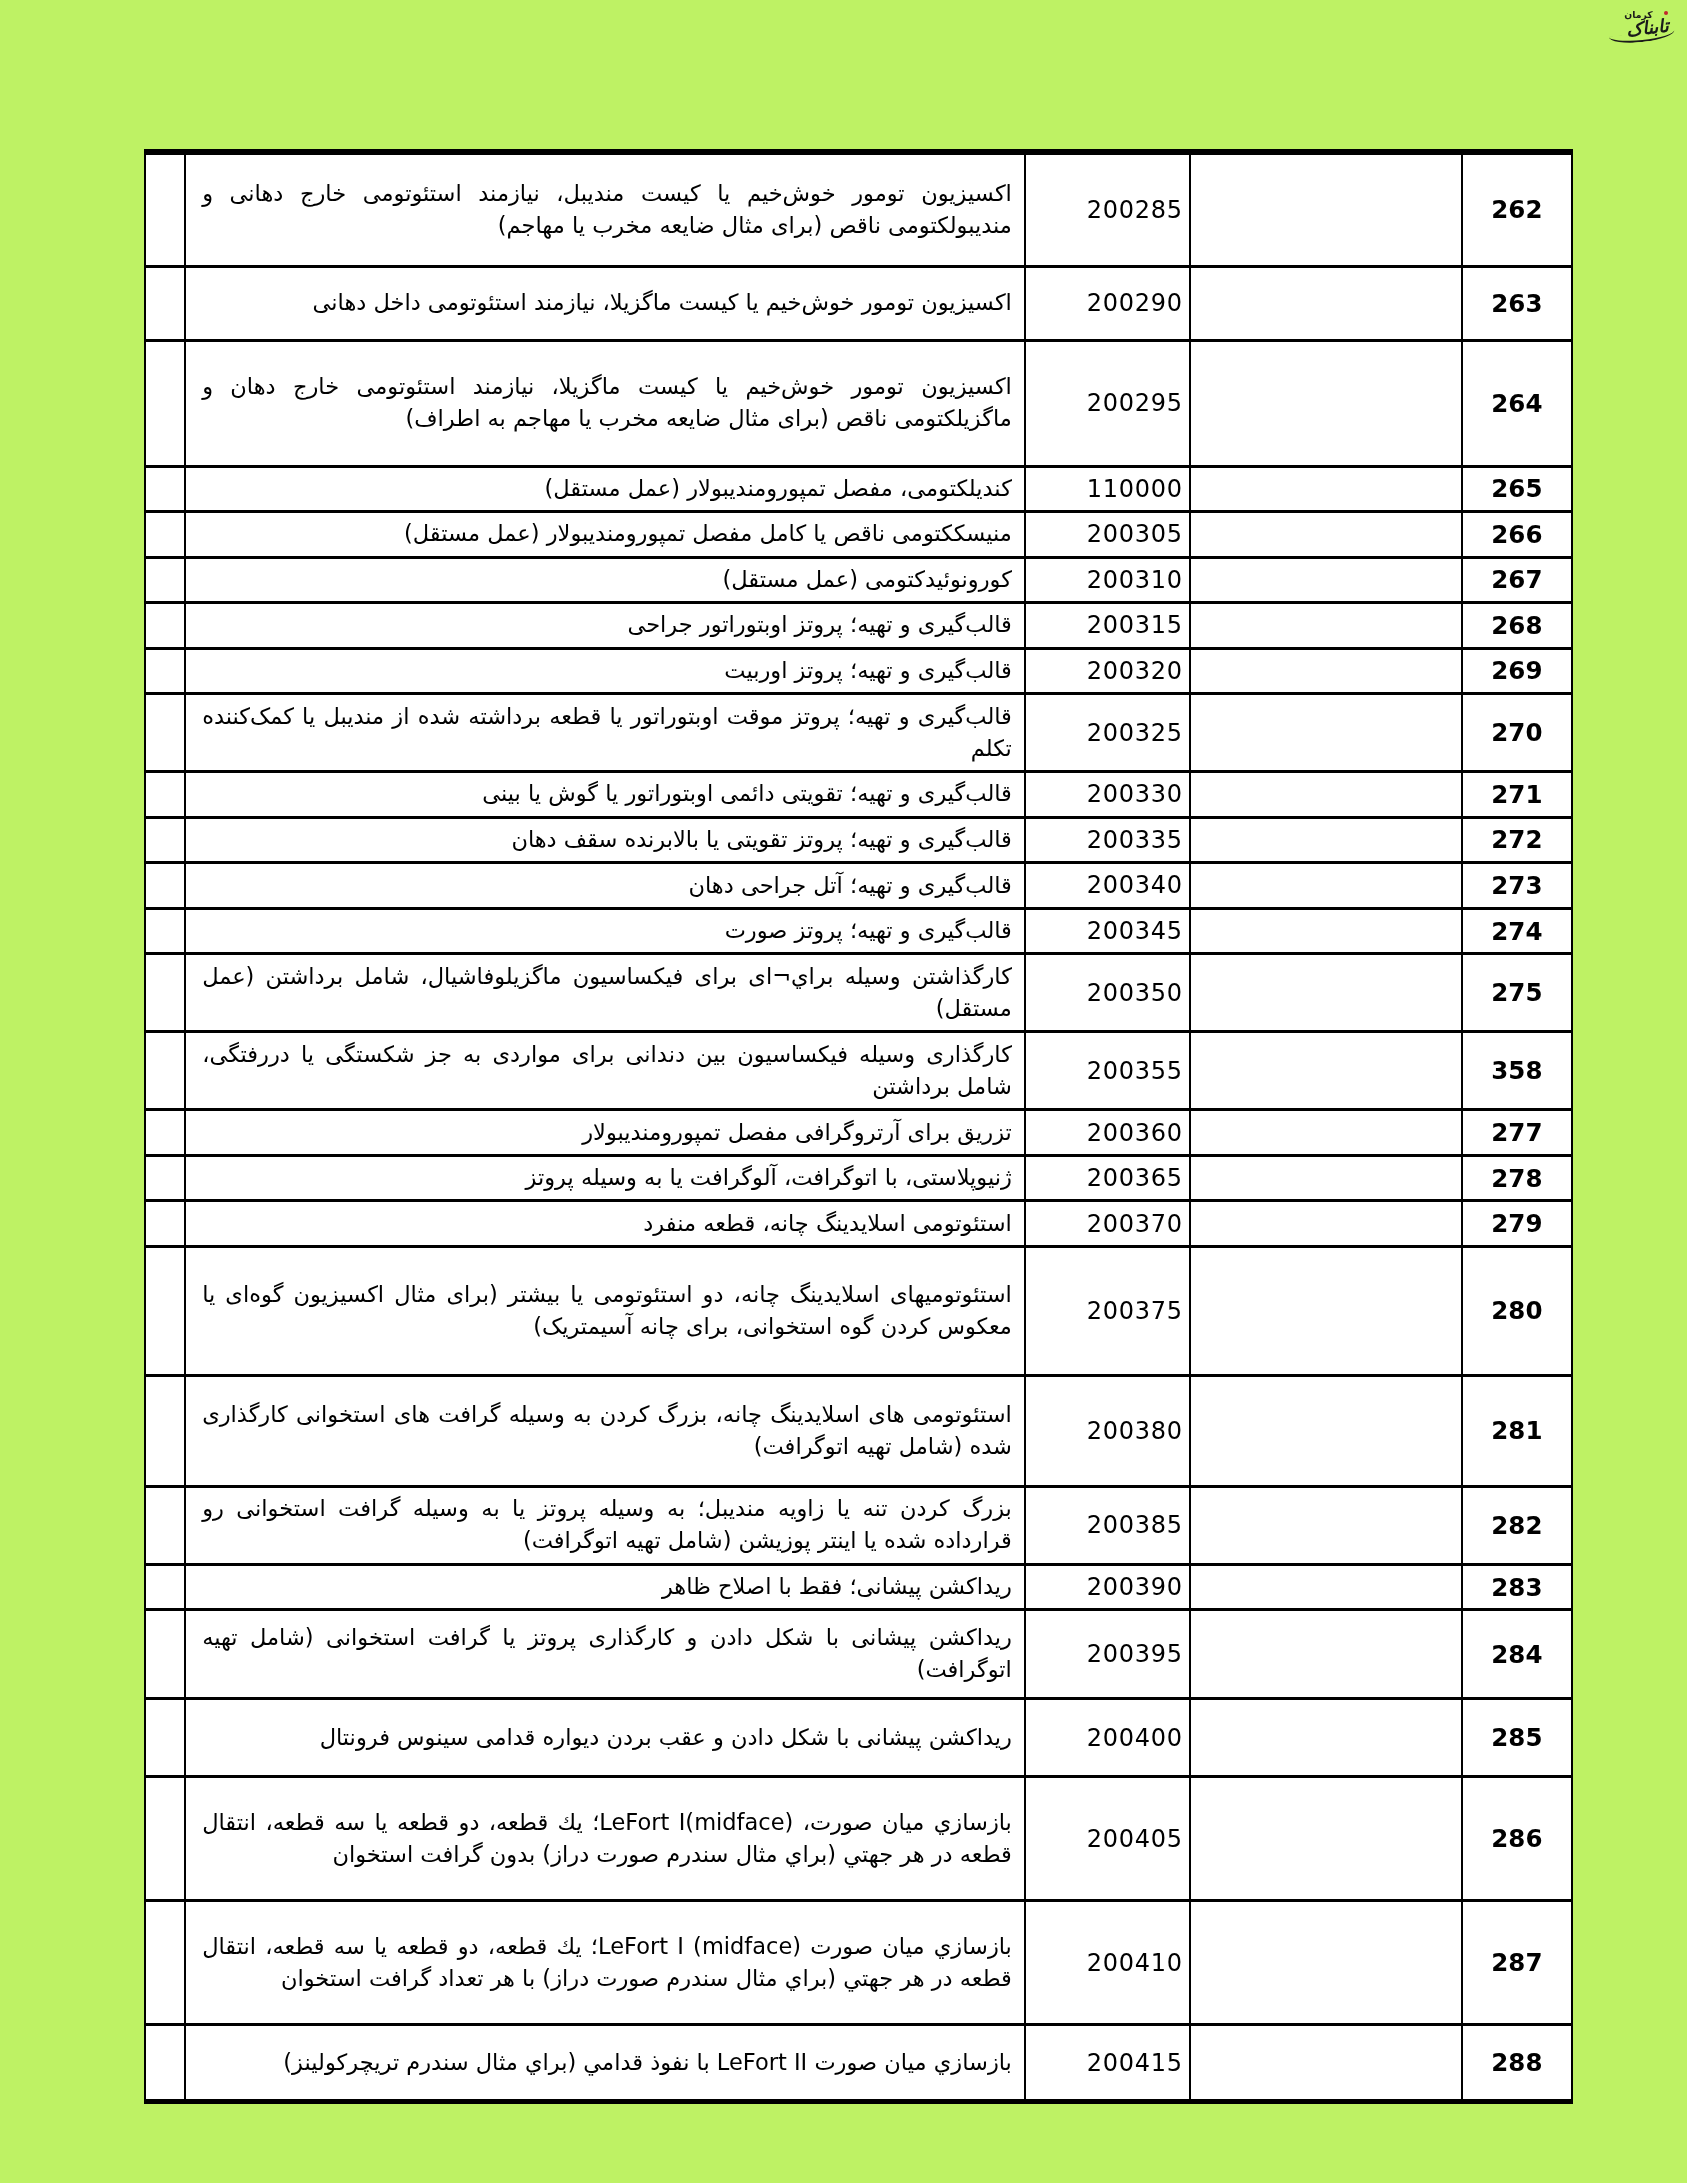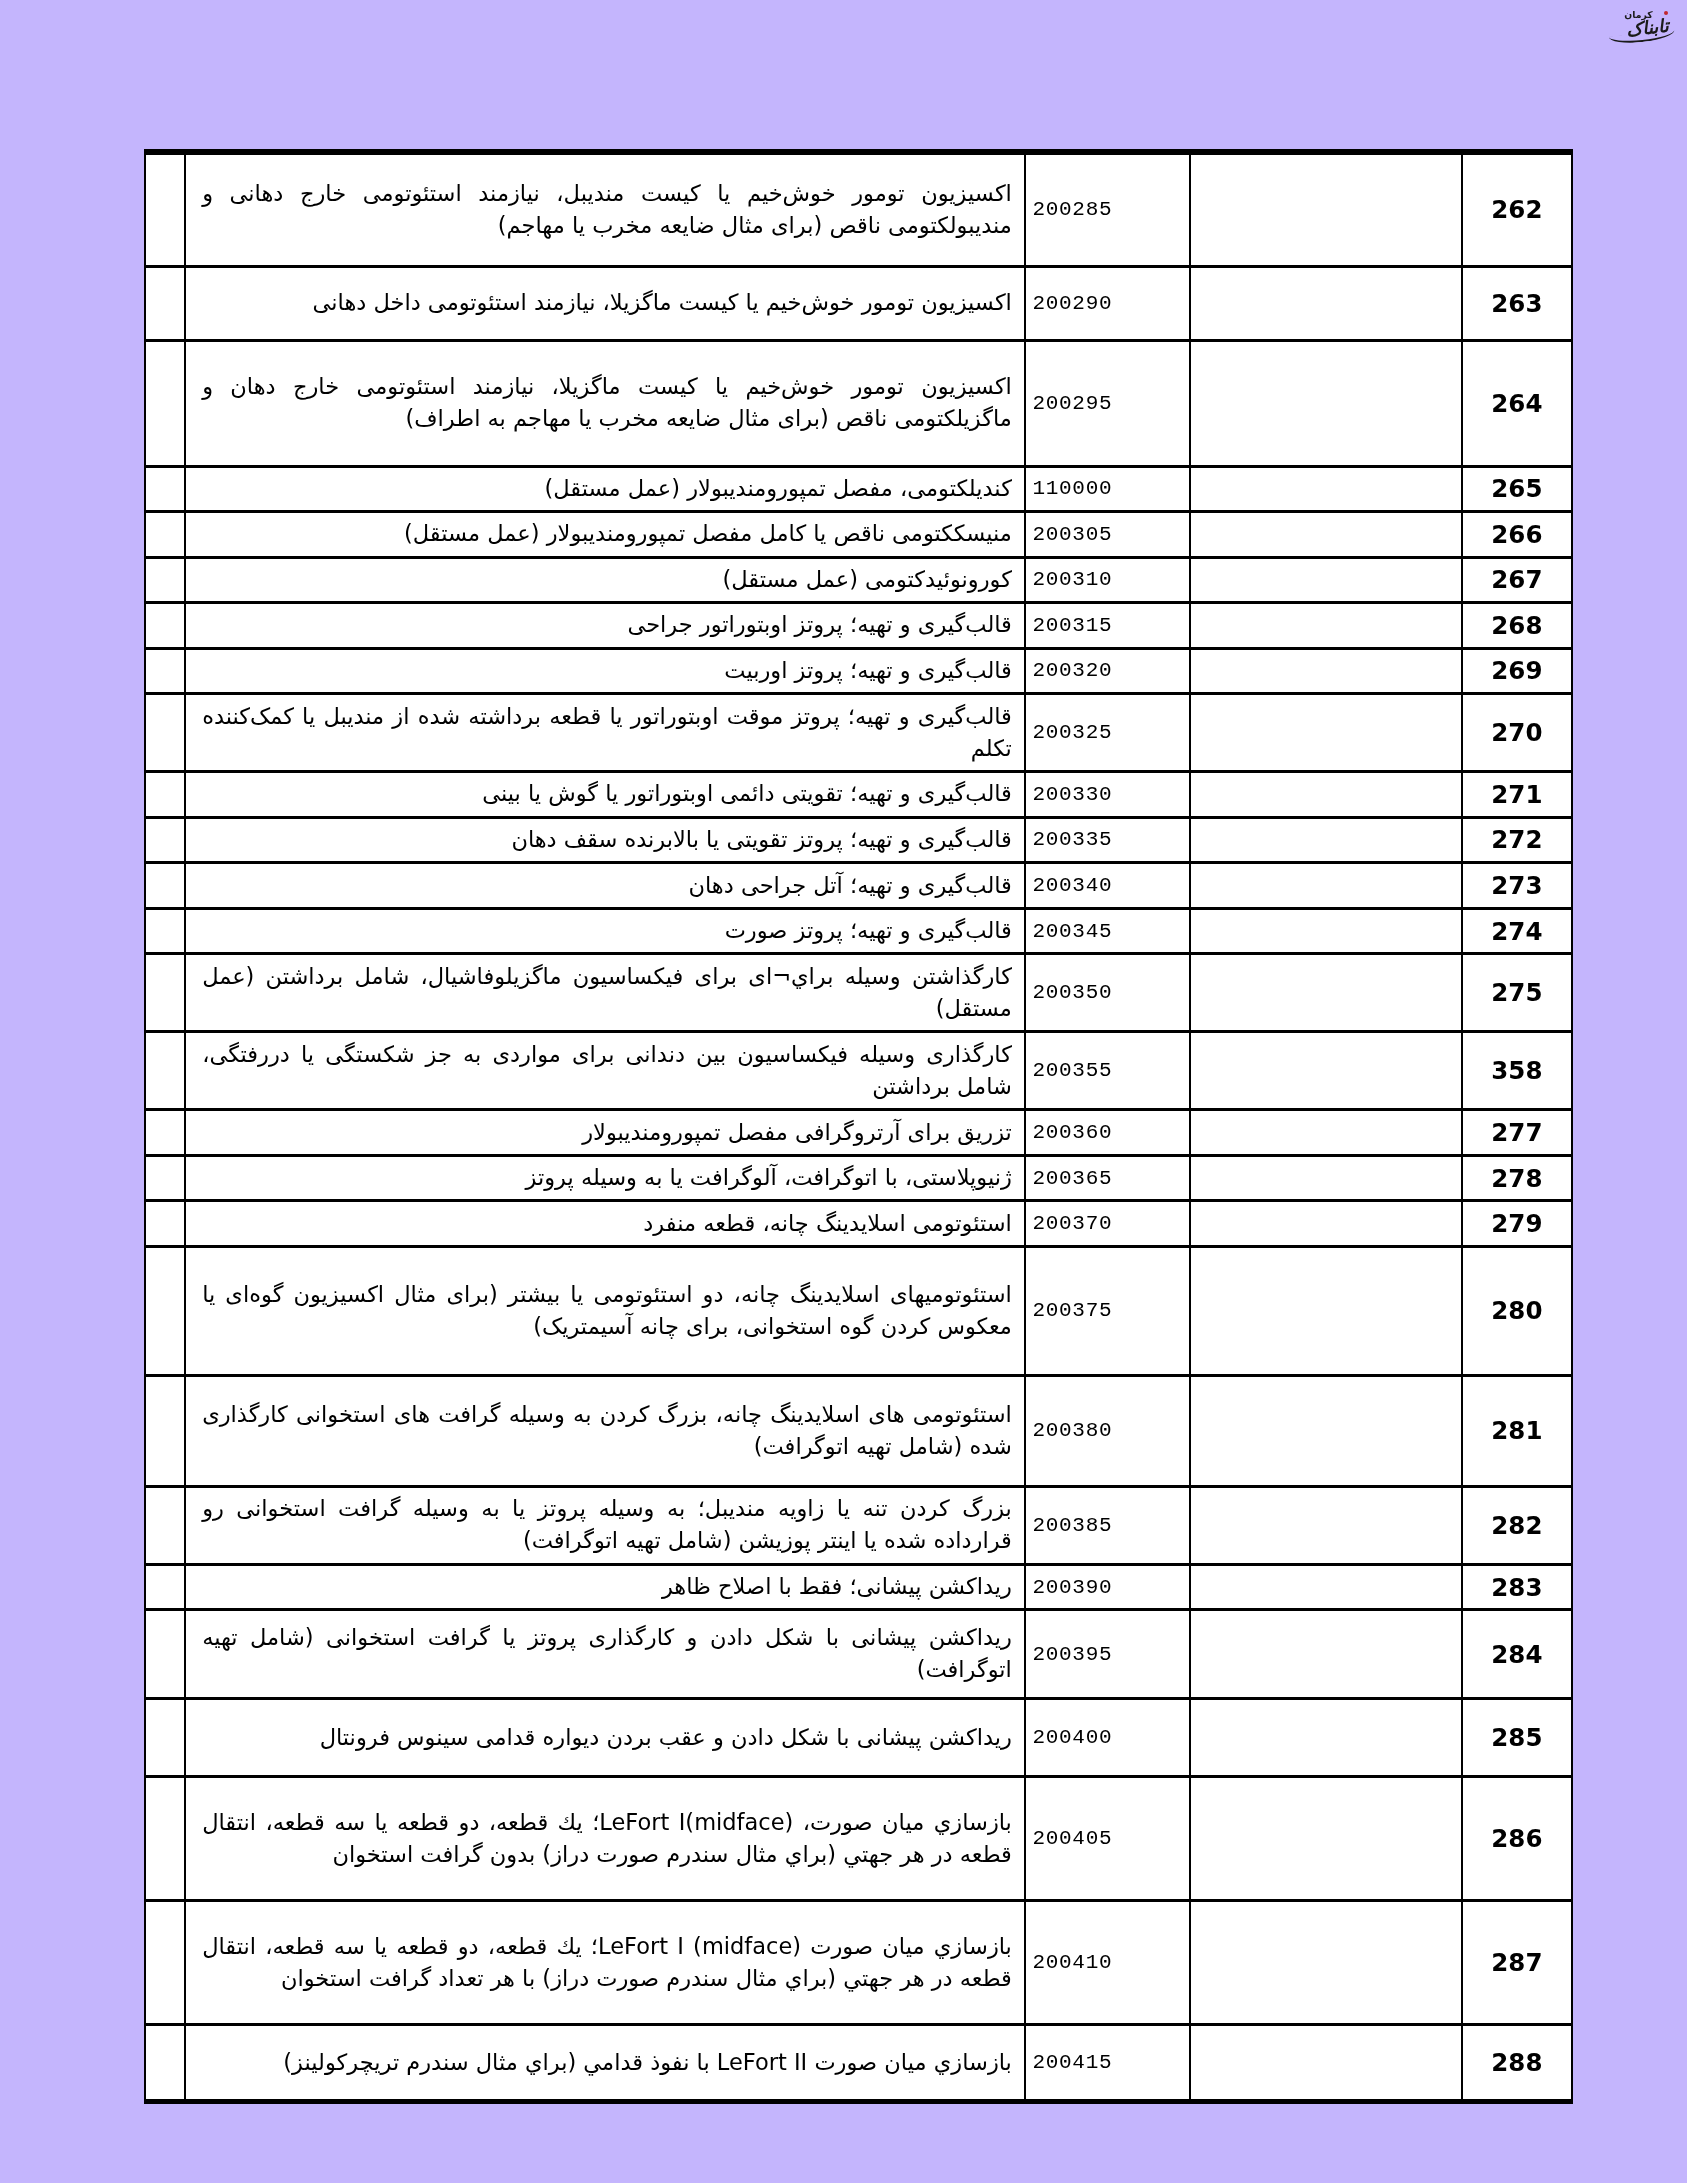--- a/index.html
+++ b/index.html
@@ -4,21 +4,21 @@
 <style>
   html, body { margin: 0; padding: 0; }
   body {
     font-family: "DejaVu Sans", sans-serif;
     background: #ffffff;
   }
   .page {
     position: relative;
     width: 1687px;
     height: 2183px;
-    background: #c4b5fd;
+    background: #bef264;
     overflow: hidden;
   }
 
   
   .logo {
     position: absolute;
     top: 9.3px;
     right: 9.3px;
     width: 79px;
     height: 34px;
@@ -83,25 +83,24 @@
     color: #000;
     padding: 2.6px 6.6px;
   }
   .codes-table td.desc {
     text-align: justify;
     font-size: 22.5px;
     line-height: 1.42;
     padding: 5.3px 12px 5.3px 16px;
   }
   .codes-table td.code {
-    text-align: left;
-    font-size: 21px;
+    text-align: right;
+    font-size: 24px;
     letter-spacing: 0.7px;
     direction: ltr;
-    font-family: Liberation Mono, monospace;
   }
   .codes-table td.no {
     text-align: center;
     font-size: 24.5px;
     font-weight: bold;
     direction: ltr;
     margin-left: 36px;
   }
   .codes-table td.blank, .codes-table td.margin { padding: 0; }
 

